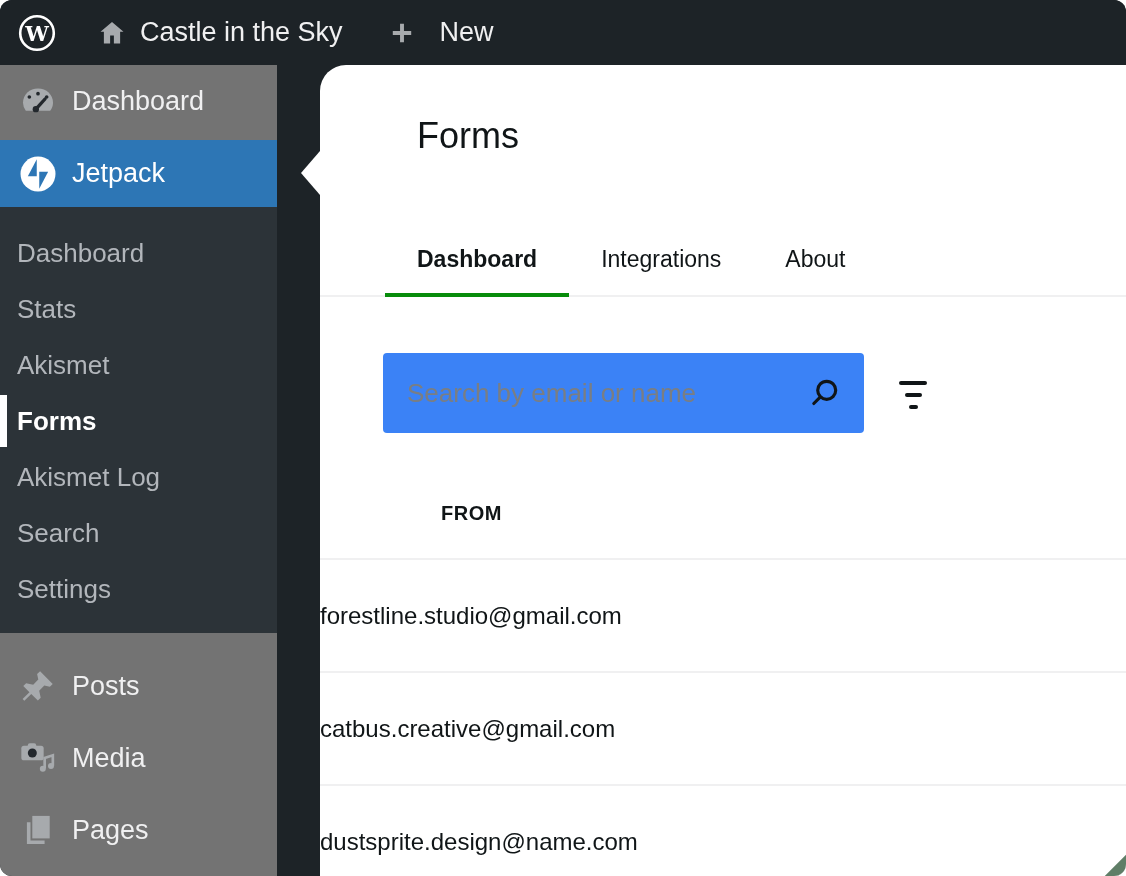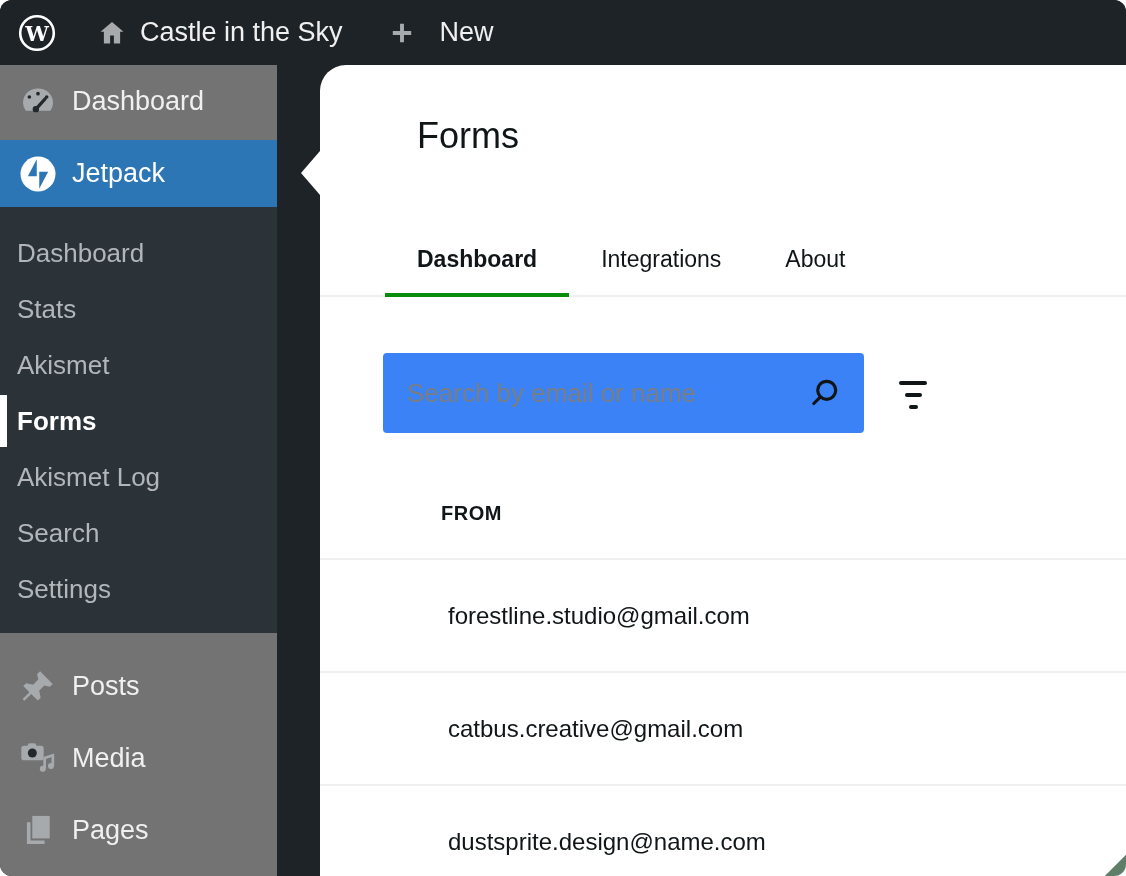--- a/index.html
+++ b/index.html
@@ -59,21 +59,21 @@
 
   .filter-btn{position:absolute;left:574px;top:311px;width:38px;height:38px;background:none;border:none;
     display:flex;flex-direction:column;align-items:center;justify-content:center;gap:8px;cursor:pointer;padding:0;}
   .fbar{height:4px;background:#101517;border-radius:2px;}
   .fbar.b1{width:28px;}.fbar.b2{width:17px;}.fbar.b3{width:9px;}
 
   .col-header{position:absolute;left:121px;top:437px;font-size:20px;font-weight:700;
     letter-spacing:0.5px;color:#101517;}
   .rows{position:absolute;left:0;right:0;top:493px;border-top:2px solid #f0f0f1;}
   .row{height:113px;border-bottom:2px solid #f0f0f1;display:flex;align-items:center;
-    padding-left:128px;font-size:24px;color:#101517;cursor:pointer;background:#fff;}
+    font-size:24px;color:#101517;cursor:pointer;background:#fff;}
   .corner-accent{position:absolute;right:-15px;bottom:-15px;width:30px;height:30px;
     background:#5f7e67;transform:rotate(45deg);}
 </style>
 </head>
 <body>
 
 <div class="screen">
 
   <div class="adminbar">
     <svg class="wp-logo" viewBox="0 0 40 40">

